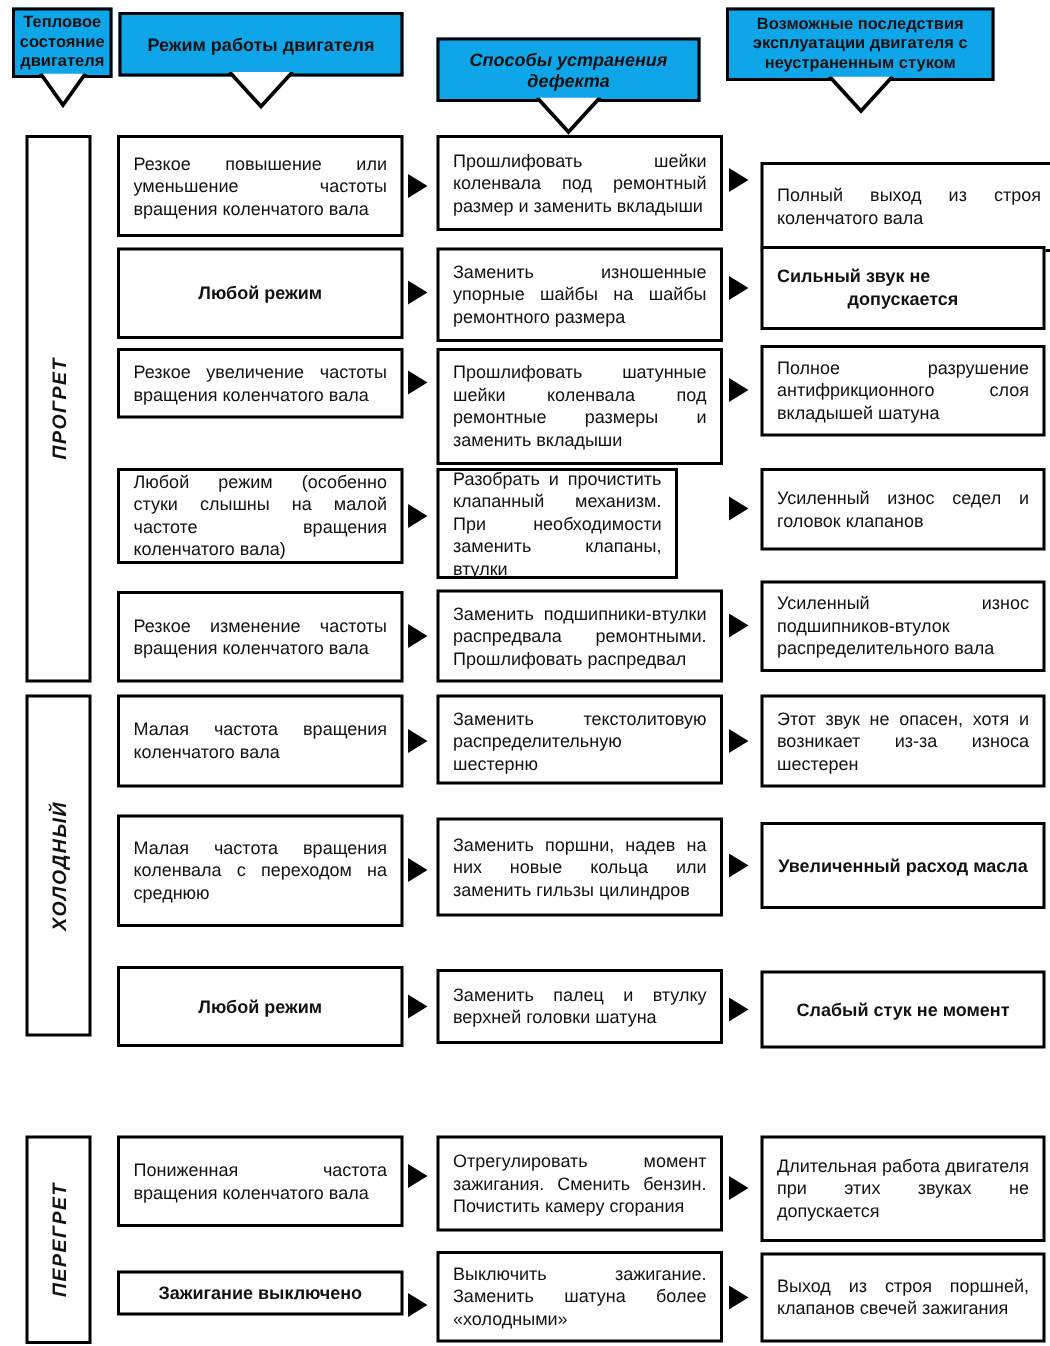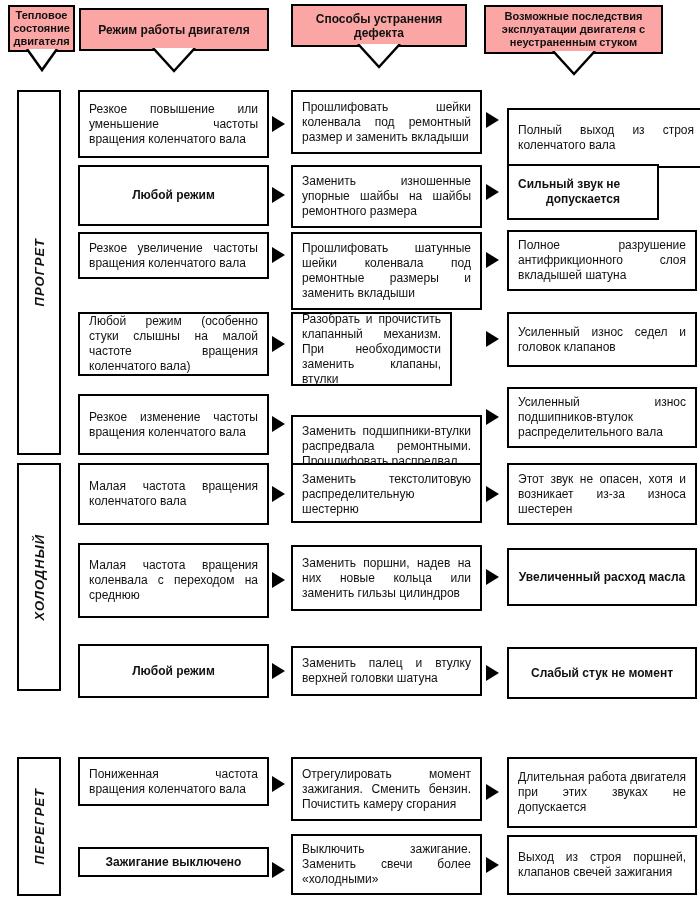--- a/index.html
+++ b/index.html
@@ -4,21 +4,21 @@
 <style>
   html,body{margin:0;padding:0;background:#fff;}
   .canvas{
     position:relative;width:700px;height:897px;background:#fff;overflow:hidden;
     font-family:"Liberation Sans", sans-serif;color:#111;
   }
   
   .callout{position:absolute;}
   .cbox{
     position:relative;z-index:1;width:100%;height:100%;box-sizing:border-box;
-    border:2px solid #000;background:#fca5a5;display:flex;align-items:center;justify-content:center;
+    border:2px solid #000;background:#0ea5e9;display:flex;align-items:center;justify-content:center;
     text-align:center;font-weight:700;font-size:12px;line-height:14px;padding:2px 1px;
   }
   .cbox.sm{font-size:11px;line-height:13px;}
   .tail{position:absolute;z-index:2;left:50%;top:100%;margin-top:-3px;transform:translateX(-50%);}
   
   .vlabel{
     position:absolute;box-sizing:border-box;border:2px solid #000;background:#fff;
     display:flex;align-items:center;justify-content:center;
   }
   .vlabel .vtxt{
@@ -48,21 +48,21 @@
     <svg class="tail" width="36" height="24">
         <path d="M3,0 L18,21 L33,0" fill="#ffffff" stroke="#000000" stroke-width="2.5"></path>
       </svg>
   </div>
   <div class="callout" style="left:79px;top:8px;width:190px;height:43px;">
     <div class="cbox">Режим работы двигателя</div>
     <svg class="tail" width="48" height="26">
         <path d="M3,0 L24,23 L45,0" fill="#ffffff" stroke="#000000" stroke-width="2.5"></path>
       </svg>
   </div>
-  <div class="callout" style="left:291px;top:4px;width:176px;height:43px;">
+  <div class="callout" style="left:291px;top:25px;width:176px;height:43px;font-style:italic;">
     <div class="cbox">Способы устранения дефекта</div>
     <svg class="tail" width="48" height="26">
         <path d="M3,0 L24,23 L45,0" fill="#ffffff" stroke="#000000" stroke-width="2.5"></path>
       </svg>
   </div>
   <div class="callout" style="left:484px;top:5px;width:179px;height:49px;">
     <div class="cbox sm">Возможные последствия эксплуатации двигателя с неустраненным стуком</div>
     <svg class="tail" width="48" height="26">
         <path d="M3,0 L24,23 L45,0" fill="#ffffff" stroke="#000000" stroke-width="2.5"></path>
       </svg>
@@ -94,21 +94,21 @@
 
   <div>
     <div class="cell center" style="left:78px;top:165px;width:191px;height:61px;">
         <span class="txt">Любой режим</span>
       </div>
     <span class="arrow" style="left:272px;top:187px;"></span>
     <div class="cell" style="left:291px;top:165px;width:191px;height:63px;">
         <span class="txt">Заменить изношенные упорные шайбы на шайбы ремонтного размера</span>
       </div>
     <span class="arrow" style="left:486px;top:184px;"></span>
-    <div class="cell center" style="left:507px;top:164px;width:152px;height:56px;">
+    <div class="cell center" style="left:507px;top:164px;width:190px;height:56px;">
         <span class="txt">Сильный звук не допускается</span>
       </div>
   </div>
 
   <div>
     <div class="cell" style="left:78px;top:232px;width:191px;height:47px;">
         <span class="txt">Резкое увеличение частоты вращения коленчатого вала</span>
       </div>
     <span class="arrow" style="left:272px;top:247px;"></span>
     <div class="cell" style="left:291px;top:232px;width:191px;height:78px;">
@@ -132,21 +132,21 @@
     <div class="cell" style="left:507px;top:312px;width:190px;height:55px;">
         <span class="txt">Усиленный износ седел и головок клапанов</span>
       </div>
   </div>
 
   <div>
     <div class="cell" style="left:78px;top:394px;width:191px;height:61px;">
         <span class="txt">Резкое изменение частоты вращения коленчатого вала</span>
       </div>
     <span class="arrow" style="left:272px;top:416px;"></span>
-    <div class="cell" style="left:291px;top:415px;width:191px;height:62px;">
+    <div class="cell" style="left:291px;top:393px;width:191px;height:62px;">
         <span class="txt">Заменить подшипники-втулки распредвала ремонтными. Прошлифовать распредвал</span>
       </div>
     <span class="arrow" style="left:486px;top:409px;"></span>
     <div class="cell" style="left:507px;top:387px;width:190px;height:61px;">
         <span class="txt">Усиленный износ подшипников-втулок распределительного вала</span>
       </div>
   </div>
 
   <div>
     <div class="cell" style="left:78px;top:463px;width:191px;height:62px;">
@@ -184,40 +184,40 @@
     <div class="cell" style="left:291px;top:646px;width:191px;height:50px;">
         <span class="txt">Заменить палец и втулку верхней головки шатуна</span>
       </div>
     <span class="arrow" style="left:486px;top:665px;"></span>
     <div class="cell center" style="left:507px;top:647px;width:190px;height:52px;">
         <span class="txt">Слабый стук не момент</span>
       </div>
   </div>
 
   <div>
-    <div class="cell" style="left:78px;top:757px;width:191px;height:49px;">
+    <div class="cell" style="left:78px;top:757px;width:191px;height:61px;">
         <span class="txt">Пониженная частота вращения коленчатого вала</span>
       </div>
     <span class="arrow" style="left:272px;top:776px;"></span>
     <div class="cell" style="left:291px;top:757px;width:191px;height:64px;">
         <span class="txt">Отрегулировать момент зажигания. Сменить бензин. Почистить камеру сгорания</span>
       </div>
     <span class="arrow" style="left:486px;top:784px;"></span>
     <div class="cell" style="left:507px;top:757px;width:190px;height:71px;">
         <span class="txt">Длительная работа двигателя при этих звуках не допускается</span>
       </div>
   </div>
 
   <div>
     <div class="cell center" style="left:78px;top:847px;width:191px;height:30px;">
         <span class="txt">Зажигание выключено</span>
       </div>
     <span class="arrow" style="left:272px;top:862px;"></span>
     <div class="cell" style="left:291px;top:834px;width:191px;height:61px;">
-        <span class="txt">Выключить зажигание. Заменить свечи более «холодными»</span>
+        <span class="txt">Выключить зажигание. Заменить шатуна более «холодными»</span>
       </div>
     <span class="arrow" style="left:486px;top:857px;"></span>
     <div class="cell" style="left:507px;top:835px;width:190px;height:60px;">
         <span class="txt">Выход из строя поршней, клапанов свечей зажигания</span>
       </div>
   </div>
 
 </div>
 
 </body></html>

